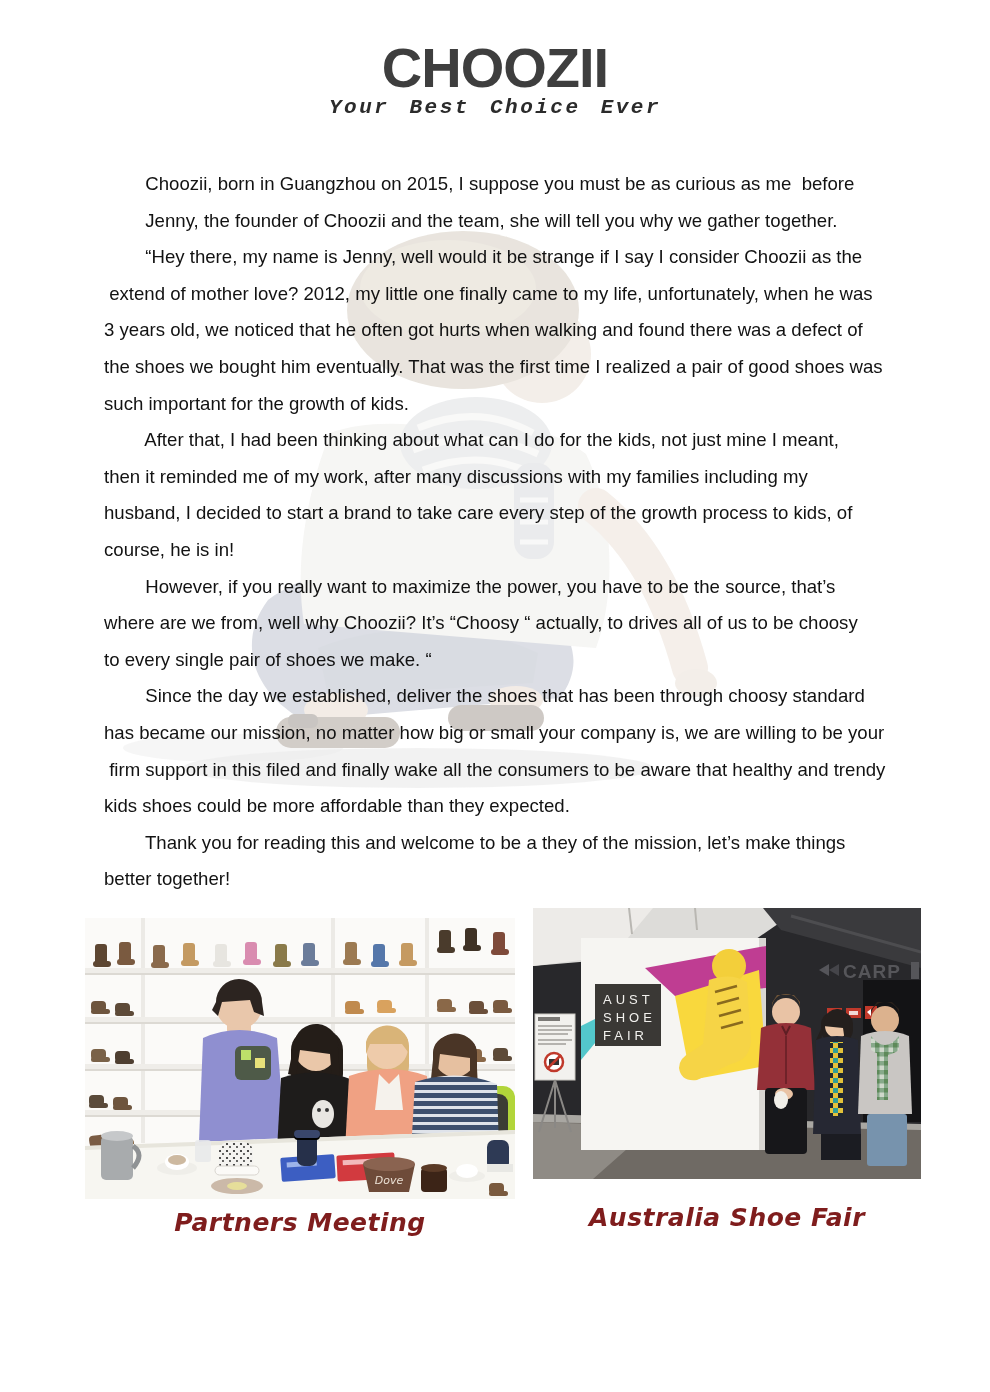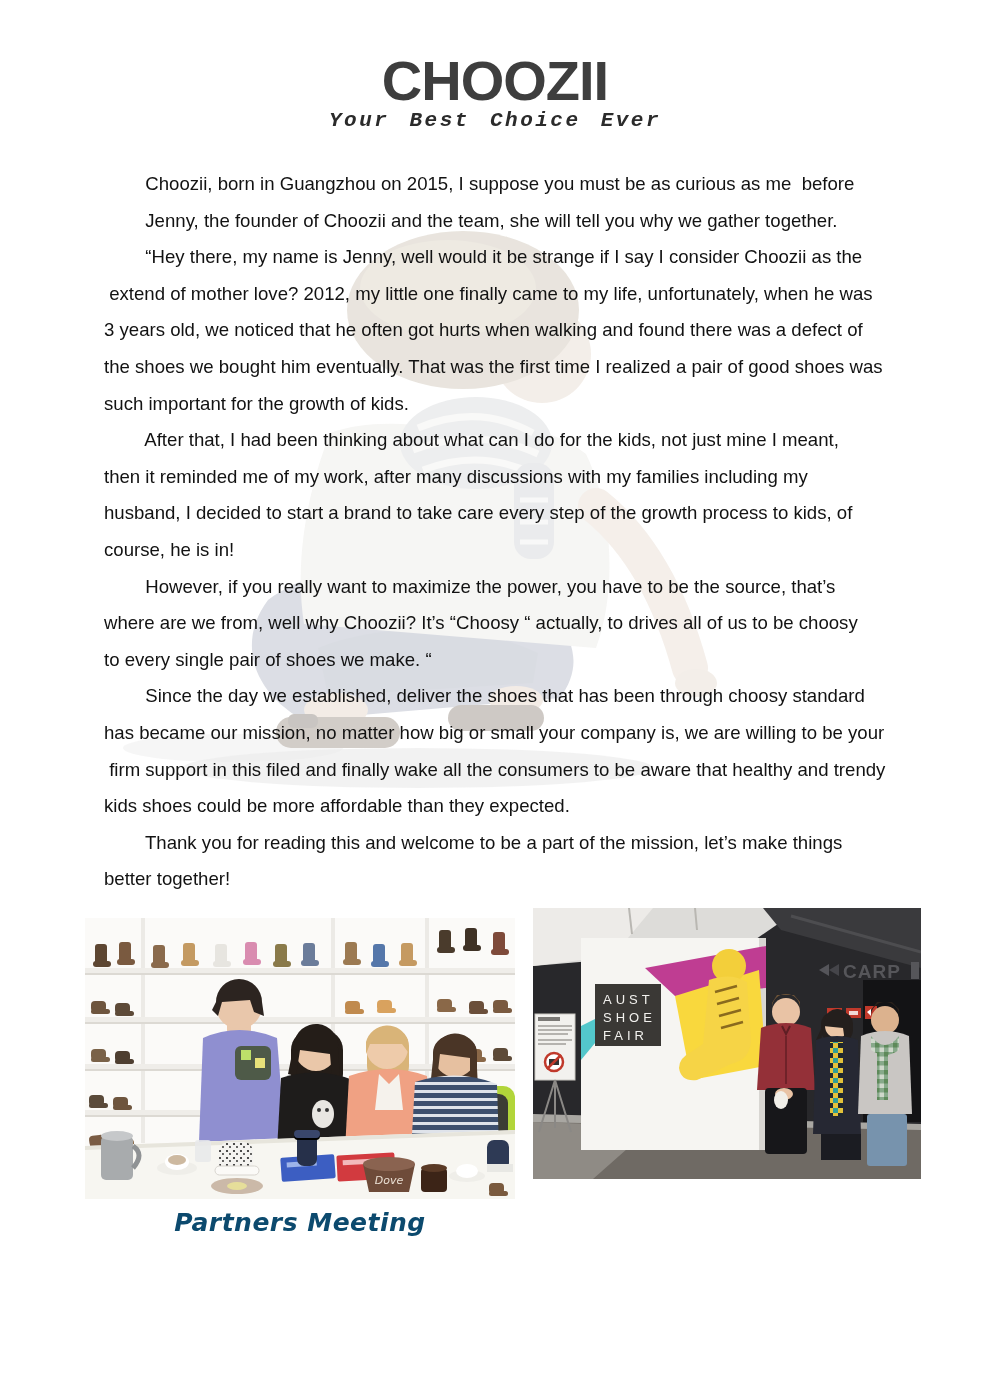--- a/index.html
+++ b/index.html
@@ -1,41 +1,41 @@
 <!DOCTYPE html>
 <html><head>
 <meta charset="utf-8">
 <style>
   html,body{margin:0;padding:0;background:#ffffff;}
   .page{position:relative;width:990px;height:1392px;background:#ffffff;overflow:hidden;
         font-family:"Liberation Sans",sans-serif;color:#141414;}
 
   
-  .header{position:absolute;top:13px;left:0;width:990px;text-align:center;z-index:3;}
+  .header{position:absolute;top:0;left:0;width:990px;text-align:center;z-index:3;}
   .logo{margin:40px 0 0 0;font-family:"Liberation Sans",sans-serif;font-weight:700;
         font-size:56px;line-height:1.0;letter-spacing:-1px;color:#3e3e3e;}
   .tagline{margin-top:0px;font-style:italic;font-weight:600;font-size:21px;
            letter-spacing:2.5px;word-spacing:5px;color:#2b2b2b;
            font-family:Liberation Mono, monospace;}
 
   
   .watermark{position:absolute;left:118px;top:228px;z-index:1;}
 
   
   .essay{position:absolute;left:104px;top:166px;width:840px;z-index:2;}
   .essay-line{white-space:pre;font-size:18.6px;line-height:36.6px;height:36.6px;
               color:#121212;font-family:"Liberation Sans",sans-serif;}
 
   
   .figure{position:absolute;margin:0;padding:0;z-index:2;}
   .fig-left{left:85px;top:918px;width:430px;}
   .fig-right{left:533px;top:908px;width:388px;}
   .figure svg{display:block;}
   .caption{text-align:center;font-style:italic;font-weight:600;
-           font-family:"DejaVu Sans",sans-serif;color:#0c4a6e;font-size:25px;
+           font-family:"DejaVu Sans",sans-serif;color:#7f1d1d;font-size:25px;
            letter-spacing:0.5px;}
   .fig-left .caption{margin-top:9px;}
   .fig-right .caption{margin-top:24px;}
 </style>
 </head>
 <body>
 
 <div class="page">
 
   <div class="header">
@@ -87,21 +87,21 @@
       <div class="essay-line">then it reminded me of my work, after many discussions with my families including my</div>
       <div class="essay-line">husband, I decided to start a brand to take care every step of the growth process to kids, of</div>
       <div class="essay-line">course, he is in!</div>
       <div class="essay-line">        However, if you really want to maximize the power, you have to be the source, that’s</div>
       <div class="essay-line">where are we from, well why Choozii? It’s “Choosy “ actually, to drives all of us to be choosy</div>
       <div class="essay-line">to every single pair of shoes we make. “</div>
       <div class="essay-line">        Since the day we established, deliver the shoes that has been through choosy standard</div>
       <div class="essay-line">has became our mission, no matter how big or small your company is, we are willing to be your</div>
       <div class="essay-line"> firm support in this filed and finally wake all the consumers to be aware that healthy and trendy</div>
       <div class="essay-line">kids shoes could be more affordable than they expected.</div>
-      <div class="essay-line">        Thank you for reading this and welcome to be a part of the mission, let’s make things</div>
+      <div class="essay-line">        Thank you for reading this and welcome to be a they of the mission, let’s make things</div>
       <div class="essay-line">better together!</div>
     </div>
 
   <figure class="figure fig-left">
     <svg width="430" height="281" viewBox="0 0 430 281">
       <defs>
         <g id="shoe">
             <rect x="0" y="3" width="15" height="11" rx="4"></rect>
             <rect x="0" y="11" width="19" height="5" rx="2.5"></rect>
           </g>
@@ -356,15 +356,16 @@
       </g>
       <g>
         <circle cx="352" cy="112" r="14" fill="#dcb28e"></circle>
         <path d="M338,108 a14,14 0 0 1 28,0 l0,-7 -7,-7 -15,0 -6,8 Z" fill="#2a211b"></path>
         <path d="M328,128 q24,-10 48,0 l3,78 -54,0 Z" fill="#c9c6c3"></path>
         <path d="M338,128 q14,18 28,0 l0,14 q-14,10 -28,0 Z" fill="url(#greencheck)"></path>
         <rect x="344" y="140" width="11" height="52" fill="url(#greencheck)"></rect>
         <rect x="334" y="206" width="40" height="52" rx="3" fill="#7793ad"></rect>
       </g>
     </svg>
+    <figcaption class="caption">Australia Shoe Fair</figcaption>
   </figure>
 
 </div>
 
 </body></html>

